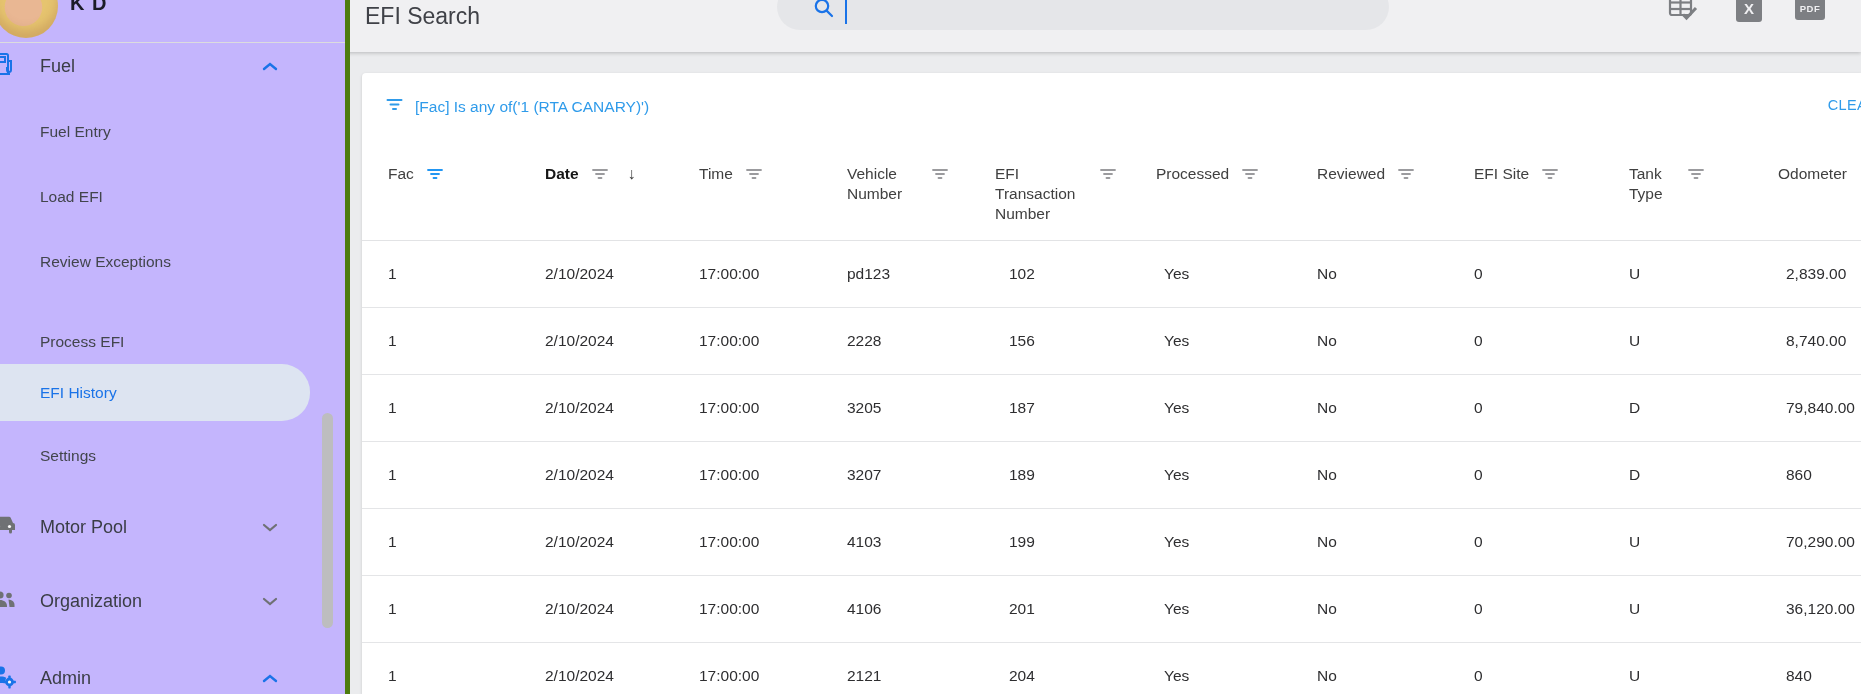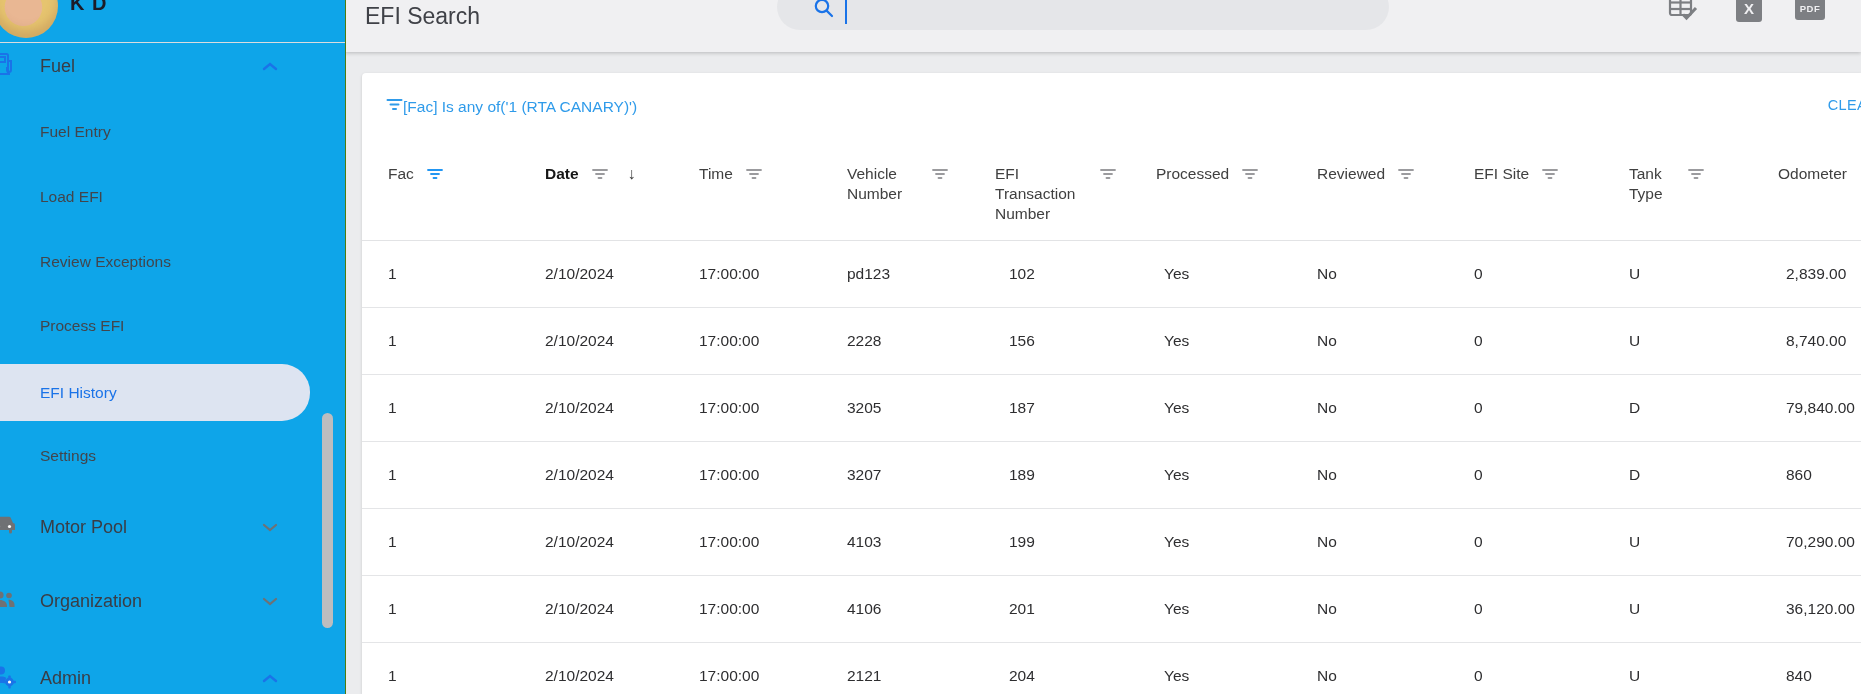--- a/index.html
+++ b/index.html
@@ -1,21 +1,21 @@
 <!DOCTYPE html>
 <html><head>
 <meta charset="utf-8">
 <style>
   html,body{margin:0;padding:0}
   body{width:1861px;height:694px;overflow:hidden;position:relative;
        font-family:"Liberation Sans", sans-serif;background:#ebecee}
 
   
   .sidebar{position:absolute;left:0;top:0;width:345px;height:694px;
-           background:#0ea5e9;border-right:1px solid #4d7c0f;overflow:hidden;z-index:5}
+           background:#c4b5fd;border-right:5px solid #4d7c0f;overflow:hidden;z-index:5}
   .user-row{position:absolute;left:0;top:0;width:345px;height:42px}
   .avatar{position:absolute;left:-6px;top:-26px;width:64px;height:64px;border-radius:50%;
           background:radial-gradient(circle at 46% 52%, #e9b793 0 38%, #e6c46f 40% 72%, #dcae58 100%);
           box-shadow:inset 0 -8px 10px rgba(150,90,60,.25)}
   .user-name{position:absolute;left:70px;top:-8px;font-size:20px;font-weight:700;color:#1c1c28;letter-spacing:1px}
   .sb-divider{position:absolute;left:0;top:42px;width:345px;height:1px;background:#dcdcde}
 
   .section-row{position:absolute;left:0;width:365px;height:36px;display:flex;align-items:center}
   .section-label{position:absolute;left:40px;font-size:18px;color:#3a3d45}
   .section-icon{position:absolute;left:-9px;top:50%;transform:translateY(-50%)}
@@ -44,21 +44,21 @@
   .tb-icon{position:absolute;top:-6px;cursor:pointer}
   .icon-file{width:26px;height:28px;background:#7d7f83;border-radius:3px;display:flex;
              align-items:center;justify-content:center;color:#f0f0f2;font-weight:700}
   .icon-x{font-size:15px}
   .icon-pdf{width:30px;height:24px;font-size:9.5px;letter-spacing:.5px}
 
   
   .card{position:absolute;left:17px;top:73px;right:0;bottom:0;background:#fff;
         border-radius:4px 0 0 0;box-shadow:0 1px 3px rgba(0,0,0,.15);overflow:hidden}
   .filter-bar{position:relative;height:67px;display:flex;align-items:center;padding-left:24px}
-  .filter-expr{display:flex;align-items:center;color:#2f9bea;font-size:15.5px;cursor:pointer}
+  .filter-expr{display:flex;align-items:center;gap:12px;color:#2f9bea;font-size:15.5px;cursor:pointer}
   .clear-btn{position:absolute;right:-17px;top:24px;color:#2f9bea;font-size:14.5px;font-weight:500;
              letter-spacing:.4px;cursor:pointer}
 
   .grid10{display:grid;grid-template-columns:157px 154px 148px 162px 155px 153px 157px 155px 157px minmax(90px,1fr)}
   .ghead{height:100px;border-bottom:1px solid #e2e3e5}
   .hcell{overflow:hidden;padding:24px 0 0 26px;display:flex;align-items:flex-start;cursor:pointer}
   .hdr-text{font-size:15.5px;line-height:20px;color:#404040}
   .hcell .ficon{margin:3px 0 0 13px;flex:0 0 auto}
   .col-date .hdr-text{color:#161616;font-weight:700}
   .sort-arrow{margin:1px 0 0 20px;font-size:16px;color:#3c3c3c}
@@ -101,21 +101,21 @@
 
   <div class="sub-item" style="top:116px">
     <span class="sub-item-label">Fuel Entry</span>
   </div>
   <div class="sub-item" style="top:181px">
     <span class="sub-item-label">Load EFI</span>
   </div>
   <div class="sub-item" style="top:246px">
     <span class="sub-item-label">Review Exceptions</span>
   </div>
-  <div class="sub-item" style="top:310px">
+  <div class="sub-item" style="top:326px">
     <span class="sub-item-label">Process EFI</span>
   </div>
   <div class="sel-pill">
     <span class="sub-item-label">EFI History</span>
   </div>
   <div class="sub-item" style="top:440px">
     <span class="sub-item-label">Settings</span>
   </div>
 
   <div class="section-row" style="top:509px">

